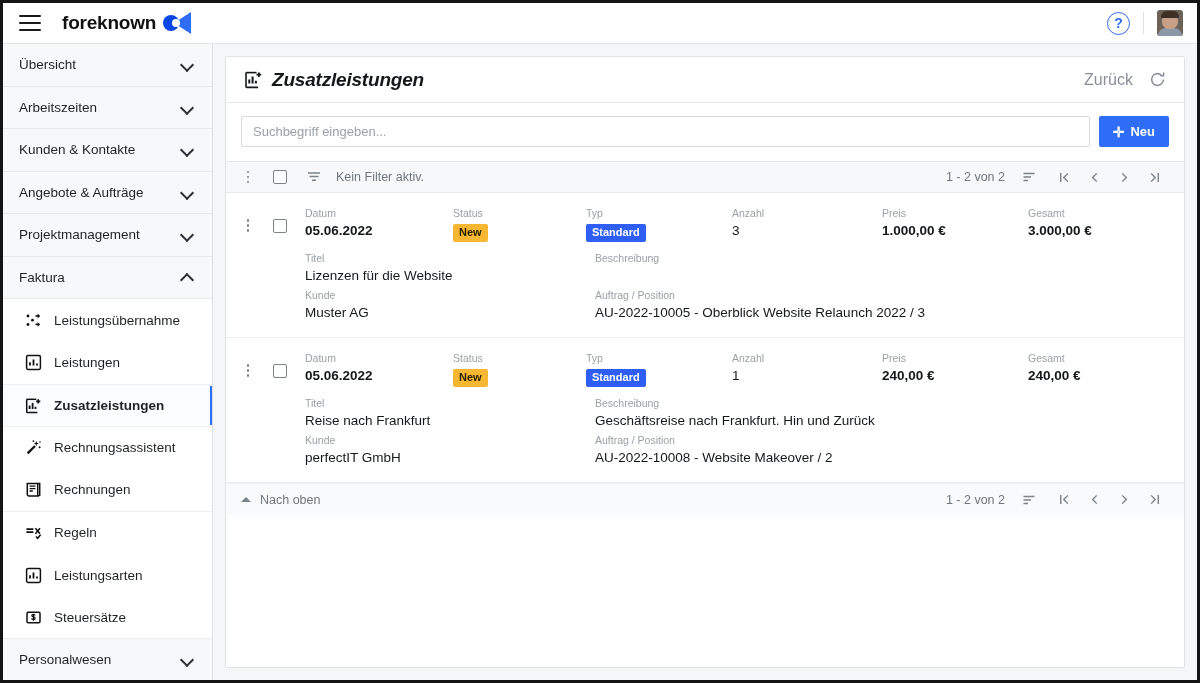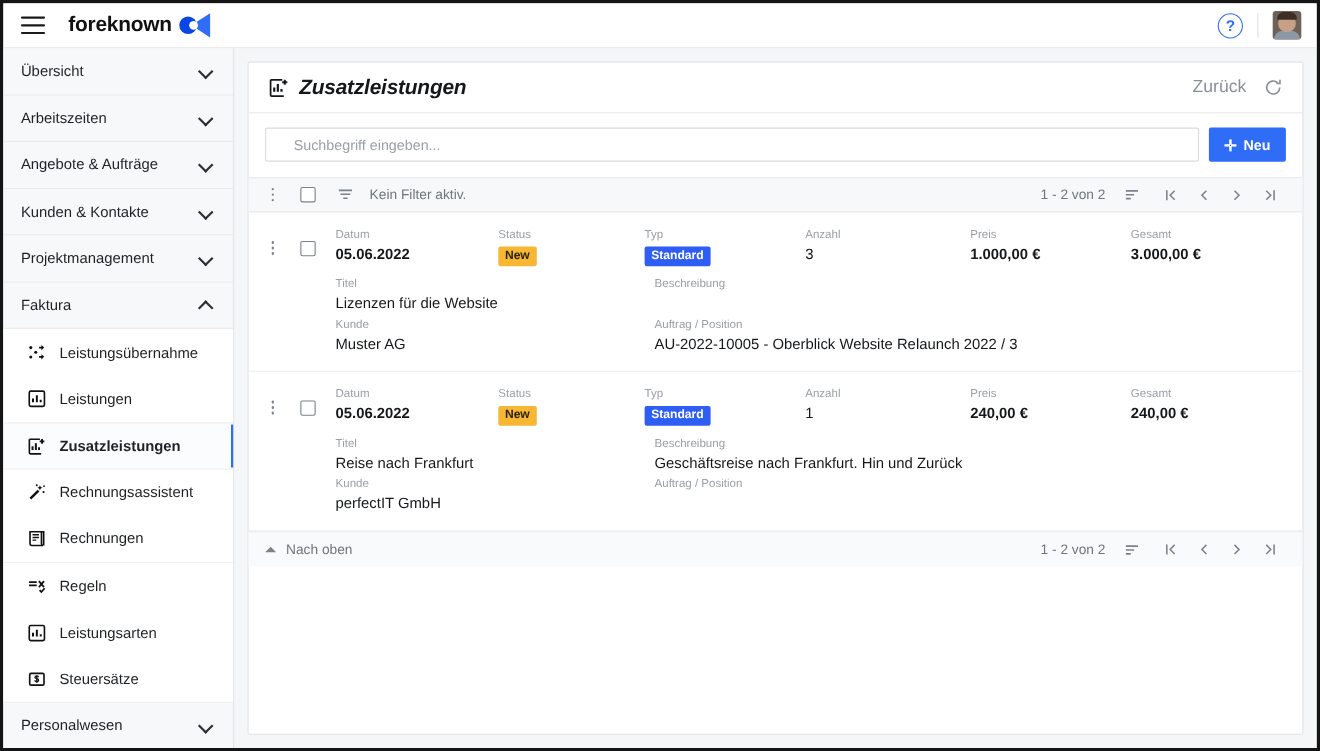--- a/index.html
+++ b/index.html
@@ -162,21 +162,21 @@
   .head-right { margin-left: auto; display: flex; align-items: center; gap: 16px; }
   .back-link { font-size: 16px; color: #8a9099; cursor: pointer; }
   .refresh-ico { width: 17px; height: 17px; color: #8a9099; cursor: pointer; }
 
   .search-row {
     display: flex; align-items: center; gap: 9px;
     padding: 13px 15px 14px 15px;
   }
   .search-input {
     flex: 1; height: 31px; border: 1px solid #d7dbdf; border-radius: 2px;
-    padding: 0 25px; font-size: 13px; color: #2b2f33;
+    padding: 0 11px; font-size: 13px; color: #2b2f33;
     font-family: "Liberation Sans", sans-serif;
     background: #fff; outline: none;
   }
   .search-input::placeholder { color: #9aa0a7; }
   .btn-new {
     height: 31px; padding: 0 14px; border: none; border-radius: 2px;
     background: #2f6df6; color: #fff; font-size: 13px; font-weight: bold;
     display: flex; align-items: center; gap: 6px; cursor: pointer;
     font-family: "Liberation Sans", sans-serif;
   }
@@ -291,25 +291,25 @@
 
     <div class="nav-group">
       <span class="label">Übersicht</span>
       <span class="chev"></span>
     </div>
     <div class="nav-group">
       <span class="label">Arbeitszeiten</span>
       <span class="chev"></span>
     </div>
     <div class="nav-group">
+      <span class="label">Kunden &amp; Kontakte</span>
+      <span class="chev"></span>
+    </div>
+    <div class="nav-group">
       <span class="label">Angebote &amp; Aufträge</span>
-      <span class="chev"></span>
-    </div>
-    <div class="nav-group">
-      <span class="label">Kunden &amp; Kontakte</span>
       <span class="chev"></span>
     </div>
     <div class="nav-group">
       <span class="label">Projektmanagement</span>
       <span class="chev"></span>
     </div>
     <div class="nav-group">
       <span class="label">Faktura</span>
       <span class="chev up"></span>
     </div>
@@ -603,20 +603,21 @@
                 <div class="fv norm">Geschäftsreise nach Frankfurt. Hin und Zurück</div>
               </div>
             </div>
             <div class="grid-line line3">
               <div class="cell c-kunde">
                 <div class="fl">Kunde</div>
                 <div class="fv norm">perfectIT GmbH</div>
               </div>
               <div class="cell c-auftrag">
                 <div class="fl">Auftrag / Position</div>
+                <div class="fv norm">AU-2022-10008 - Website Makeover / 2</div>
               </div>
             </div>
           </div>
         </div>
 
       </div>
 
       <div class="footer">
         <span class="up-link">
           <span class="caret-up"></span>

